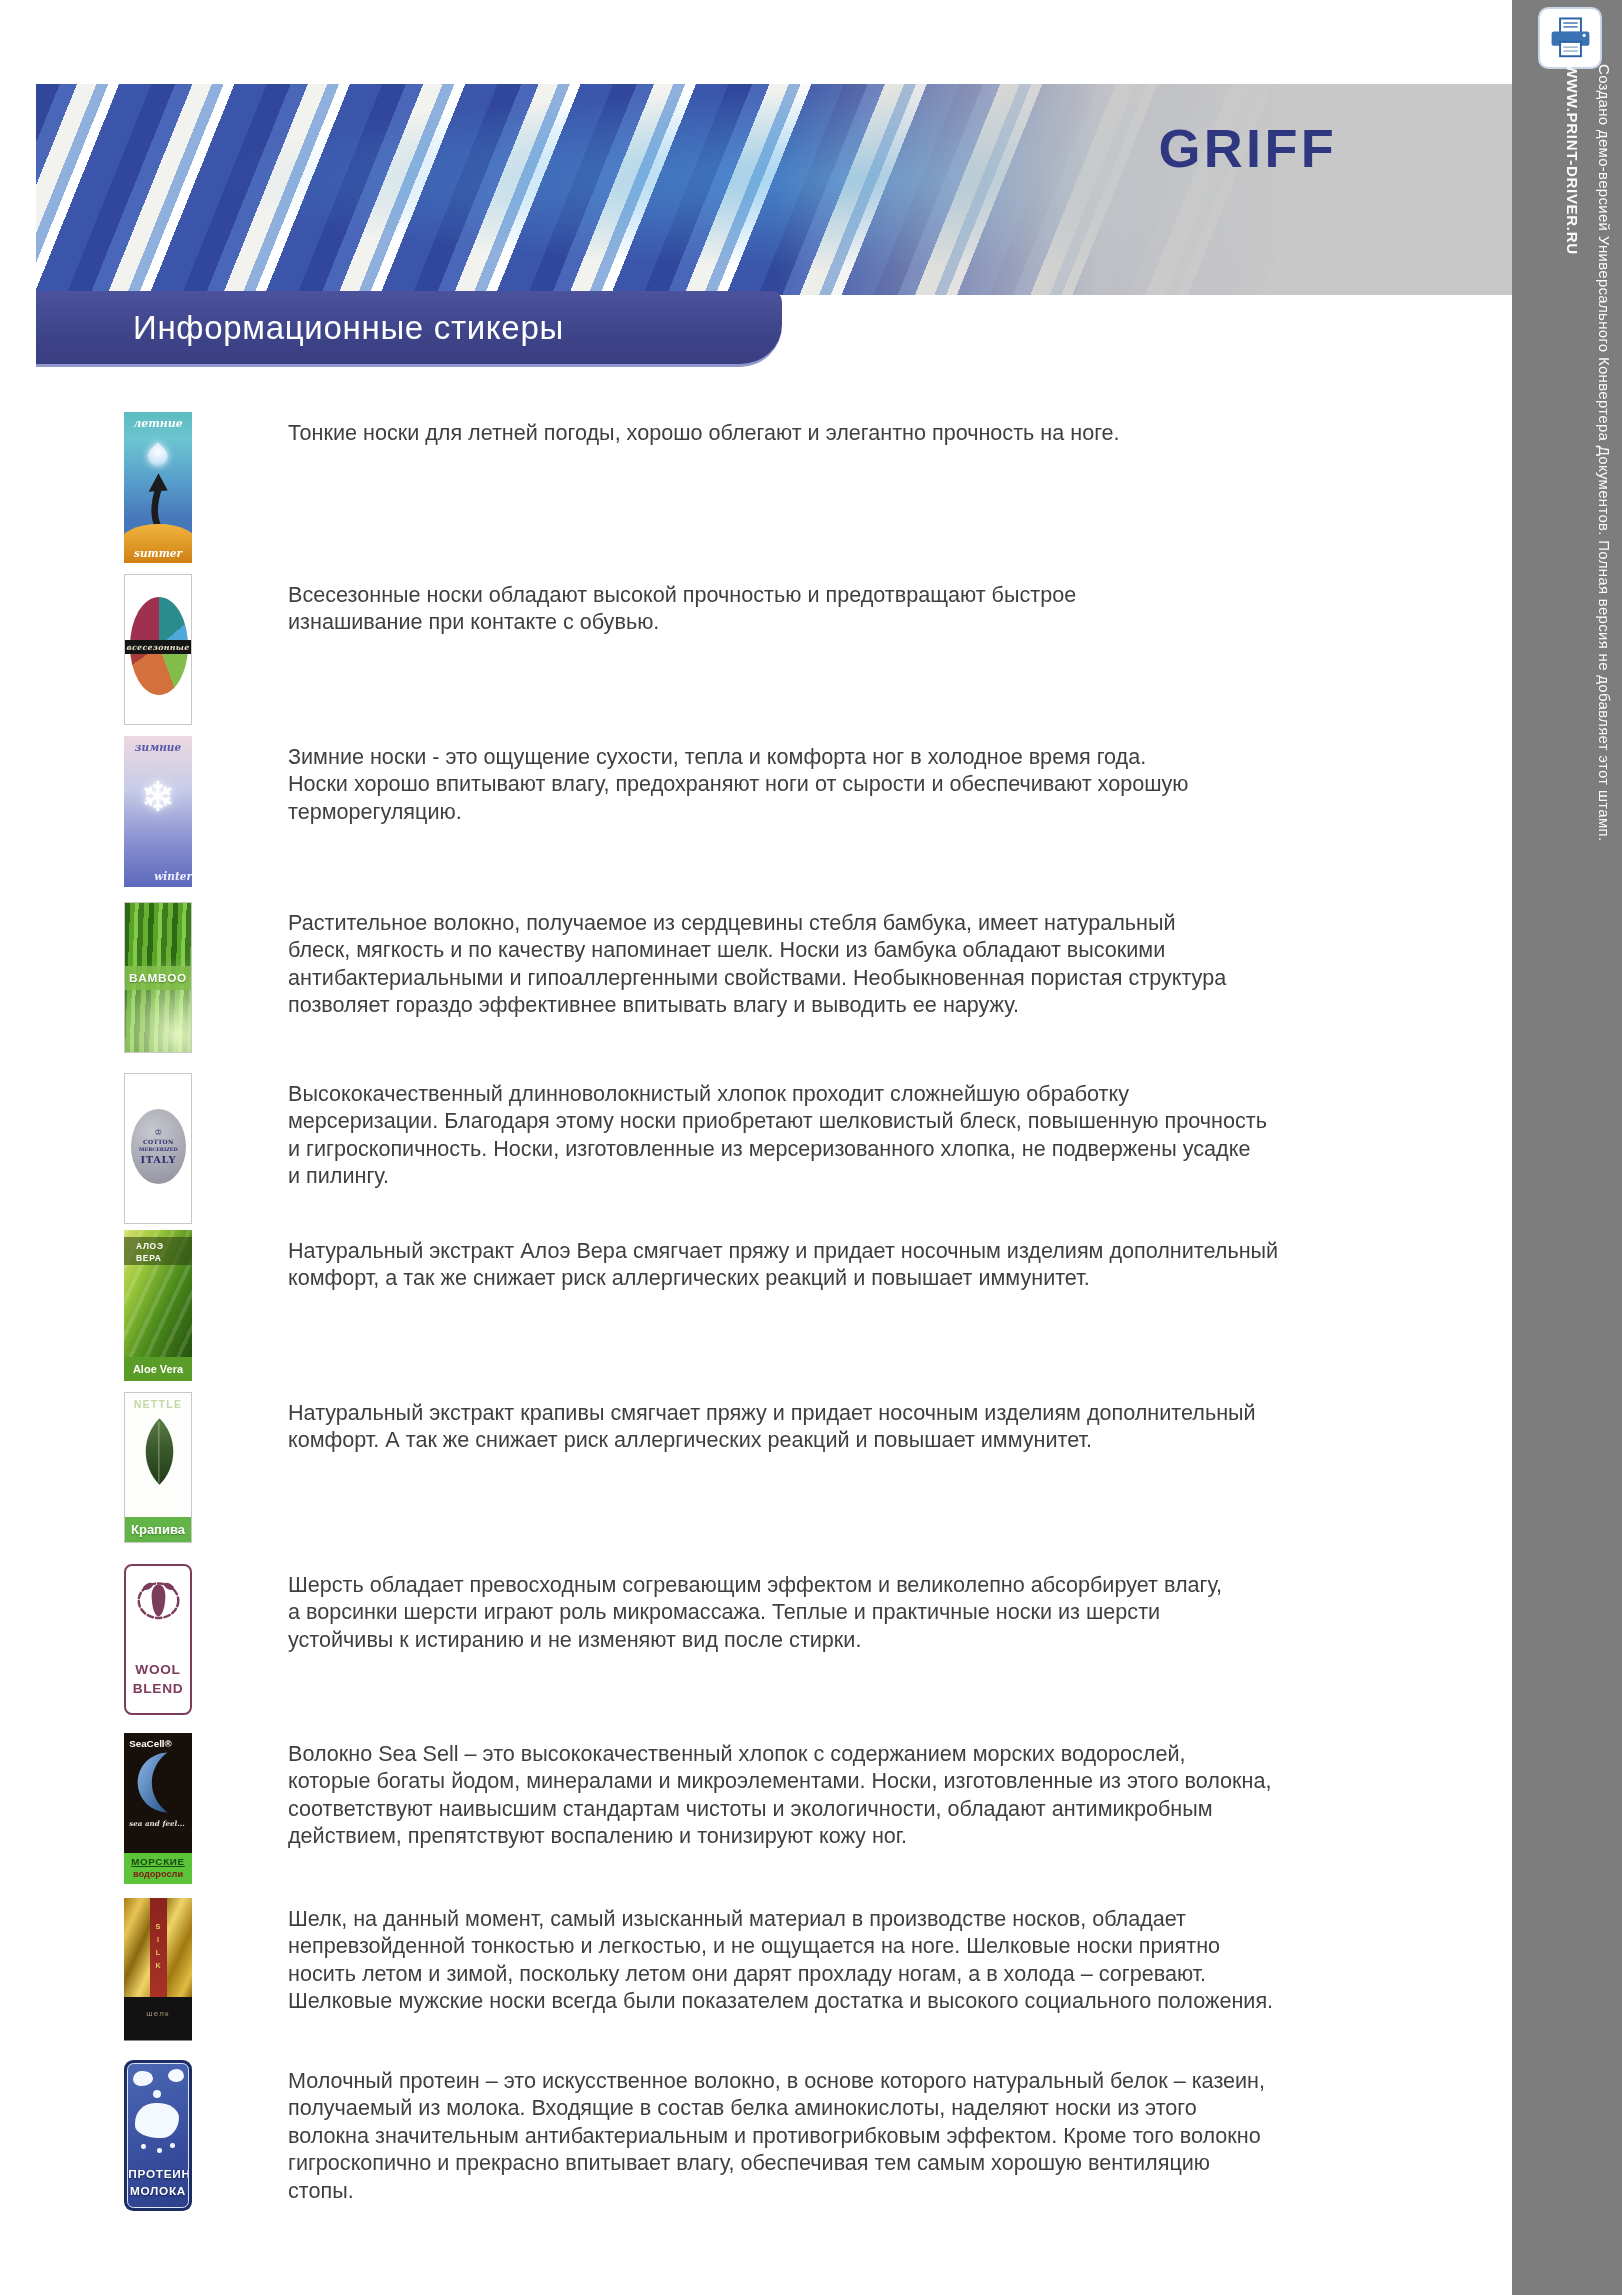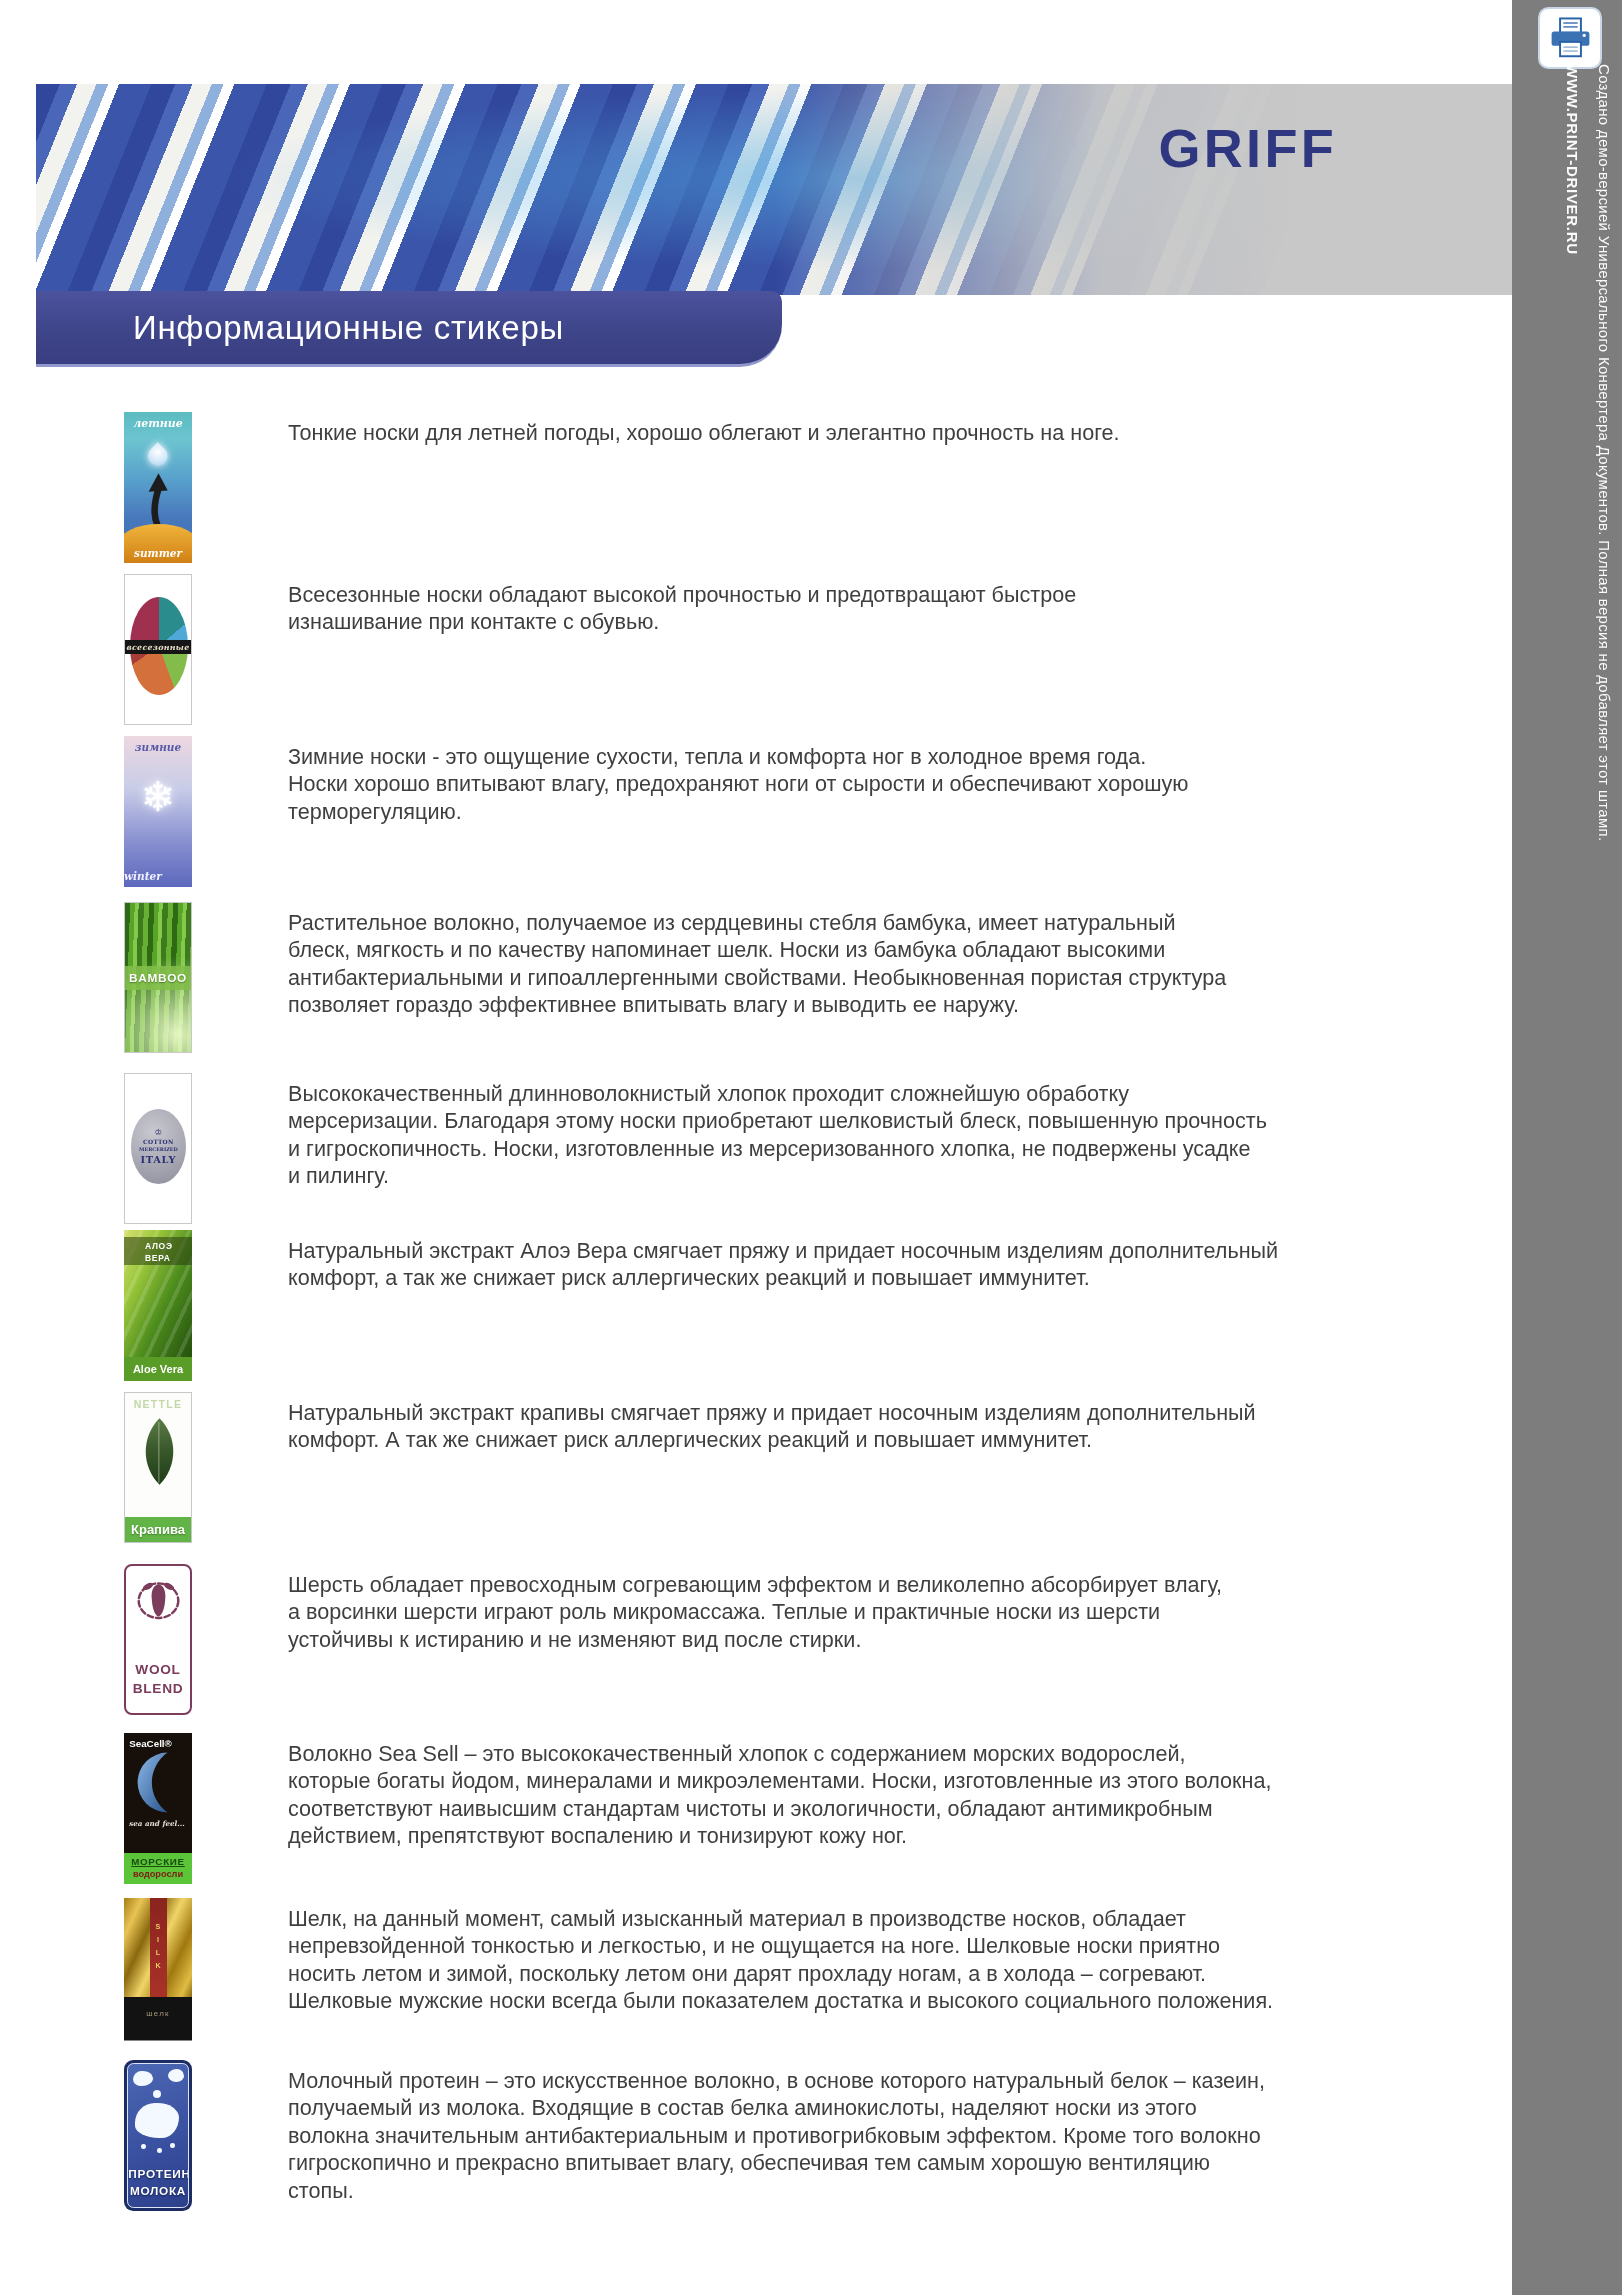--- a/index.html
+++ b/index.html
@@ -42,21 +42,21 @@
   .s-allseason{background:#fff;border:0.7px solid #c8c8c8;}
   .s-allseason .wheel{position:absolute;left:4.6px;top:22px;width:58px;height:98px;border-radius:50%;
     background:conic-gradient(#2a8c8c 0 50deg,#50a8d8 50deg 95deg,#84bc4c 95deg 160deg,#d4703c 160deg 235deg,#a83c38 235deg 280deg,#a03050 280deg 360deg);}
   .s-allseason .band{position:absolute;left:0;top:65px;width:100%;height:14.4px;background:#151515;display:flex;align-items:center;justify-content:center;}
   .s-allseason .band span{font:italic 700 7.9px "DejaVu Serif",serif;color:#e8e0c8;letter-spacing:0.3px;}
 
   
   .s-winter{background:linear-gradient(180deg,#ecd8e0 0%,#c8cce8 35%,#8890d0 70%,#5c68bc 100%);}
   .s-winter .lt{font:italic 700 10.5px "DejaVu Serif",serif;color:#5858a8;text-align:center;padding-top:5.2px;}
   .s-winter .flake{position:absolute;top:37px;width:100%;text-align:center;font-size:41px;color:#ffffff;text-shadow:0 0 10.5px #fff,0 0 3.3px #fff;}
-  .s-winter .lb{position:absolute;bottom:5.2px;width:100%;text-align:left;font:italic 700 10.5px "DejaVu Serif",serif;color:#f0f0ff;margin-top:15px;}
+  .s-winter .lb{position:absolute;bottom:5.2px;width:100%;text-align:right;font:italic 700 10.5px "DejaVu Serif",serif;color:#f0f0ff;margin-top:15px;}
 
   
   .s-bamboo{border:0.7px solid #c8c8c8;background:
     radial-gradient(circle at 78% 88%, rgba(238,252,205,.92), rgba(238,252,205,0) 55%),
     repeating-linear-gradient(92deg,#2e6a14 0 5.2px,#58a428 5.2px 9.8px,#84c84c 9.8px 13.7px,#3c7c1c 13.7px 19px,#68b033 19px 24px);}
   .s-bamboo .band{position:absolute;top:63px;left:0;width:100%;height:23.6px;background:rgba(130,190,74,.88);display:flex;align-items:center;justify-content:center;}
   .s-bamboo .band span{font:800 11.8px "Liberation Sans",sans-serif;color:#fff;letter-spacing:0.7px;text-shadow:0 0.7px 1.3px rgba(40,80,20,.6);}
 
   
   .s-cotton{background:#fff;border:0.7px solid #c8c8c8;}
@@ -65,21 +65,21 @@
     display:flex;flex-direction:column;align-items:center;justify-content:center;gap:1.3px;text-align:center;}
   .s-cotton .crown{font-size:8.5px;color:#2a2e72;line-height:1;}
   .s-cotton .t1{font:700 5.9px "DejaVu Serif",serif;color:#2a2e72;letter-spacing:0.3px;}
   .s-cotton .t2{font:700 4.9px "DejaVu Serif",serif;color:#2a2e72;}
   .s-cotton .t3{font:700 9.8px "DejaVu Serif",serif;color:#2a2e72;letter-spacing:0.7px;}
 
   
   .s-aloe{background:
     repeating-linear-gradient(115deg, rgba(255,255,255,.14) 0 3.9px, rgba(255,255,255,0) 3.9px 14.4px),
     linear-gradient(115deg,#d8e070 0%,#9cc83c 25%,#4c8c1c 55%,#2c5c10 85%,#1e470c 100%);}
-  .s-aloe .tb{position:absolute;top:6.5px;left:0;padding:2px 21px;background:rgba(40,60,16,.55);}
+  .s-aloe .tb{position:absolute;top:6.5px;left:0;padding:2px 12px;background:rgba(40,60,16,.55);}
   .s-aloe .tb span{font:700 8.5px "Liberation Sans",sans-serif;color:#fff;letter-spacing:0.7px;}
   .s-aloe .bb{position:absolute;bottom:0;left:0;width:100%;height:23.6px;background:#5a9c28;display:flex;align-items:center;justify-content:center;}
   .s-aloe .bb span{font:700 11px "Liberation Sans",sans-serif;color:#fff;}
 
   
   .s-nettle{background:#fdfdfb;border:0.7px solid #c8c8c8;}
   .s-nettle .lt{position:absolute;top:5.2px;width:100%;text-align:center;font:700 10.5px "Liberation Sans",sans-serif;color:#c2d8a8;letter-spacing:1.3px;}
   .s-nettle .leaf{position:absolute;left:10.5px;top:35px;width:47px;height:47px;border-radius:0 100% 0 100%;transform:rotate(45deg);
     background:linear-gradient(135deg,#5c7c48 0%,#3a5a2c 45%,#203c18 100%);}
   .s-nettle .leaf::after{content:"";position:absolute;left:-15%;top:50%;width:130%;height:1.3px;background:rgba(205,225,185,.55);transform:rotate(45deg);}

